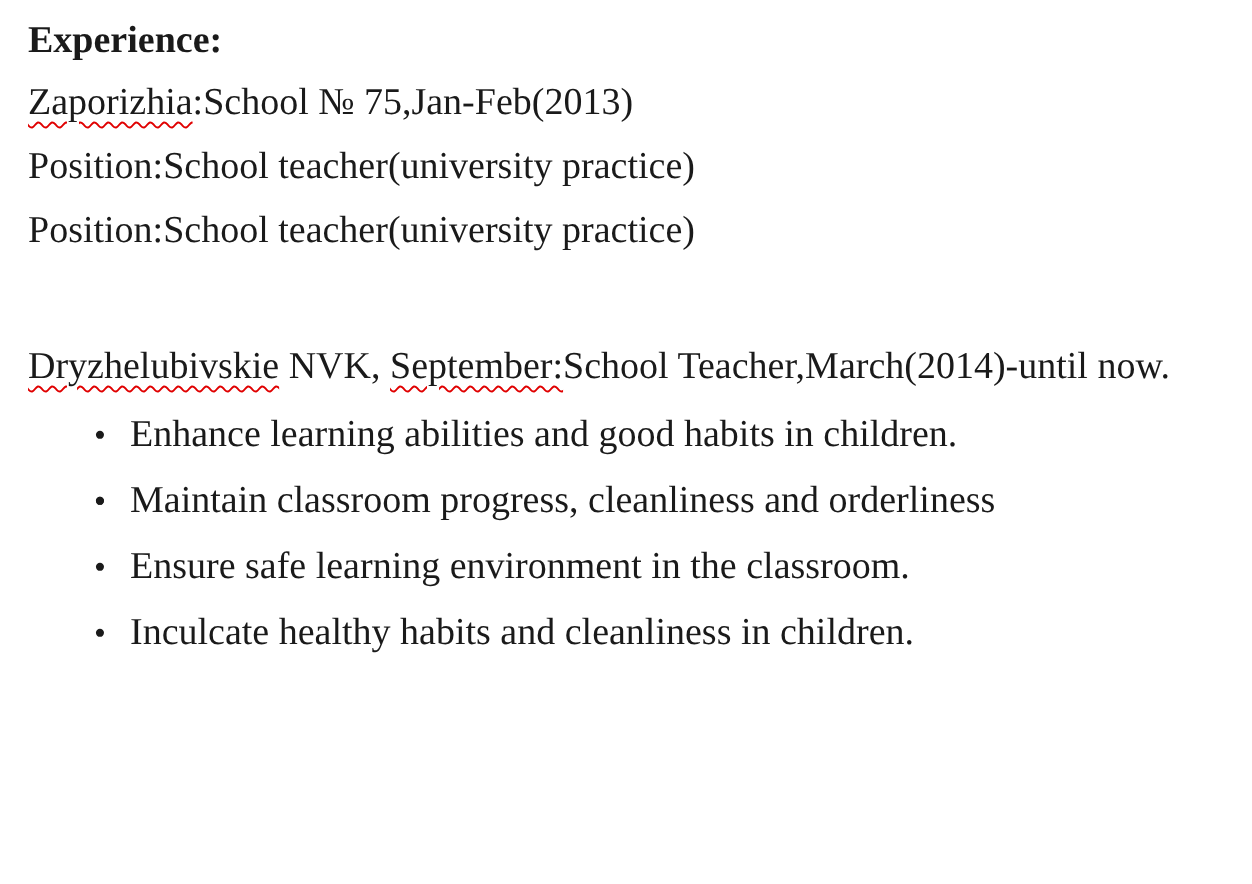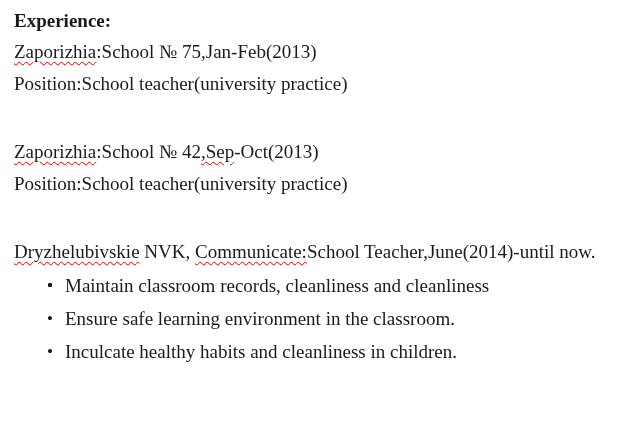--- a/index.html
+++ b/index.html
@@ -49,27 +49,26 @@
 <body>
 
 <div class="doc">
 
   <p class="heading">Experience:</p>
 
   <p class="line"><span class="sp">Zaporizhia</span><span>:School № 75,Jan-Feb(2013)</span></p>
 
   <p class="line">Position:School teacher(university practice)</p>
 
-  <p class="line gap"><span class="sp">Zaporizhia</span><span>:School № 42</span><span class="sp">,Sep</span><span>-Oct(2013)</span></p>
 
   <p class="line">Position:School teacher(university practice)</p>
 
-  <p class="line gap"><span class="sp">Dryzhelubivskie</span><span> NVK, </span><span class="sp">Communicate:</span><span>School Teacher,June(2014)-until now.</span></p>
+  <p class="line gap"><span class="sp">Dryzhelubivskie</span><span> NVK, </span><span class="sp">September:</span><span>School Teacher,March(2014)-until now.</span></p>
 
   <ul class="bullets">
+    <li><span class="dot">•</span><span>Enhance learning abilities and good habits in children.</span></li>
     <li><span class="dot">•</span></li>
-    <li><span class="dot">•</span></li>
-    <li><span class="dot">•</span><span>Maintain classroom records, cleanliness and cleanliness</span></li>
+    <li><span class="dot">•</span><span>Maintain classroom progress, cleanliness and orderliness</span></li>
     <li><span class="dot">•</span><span>Ensure safe learning environment in the classroom.</span></li>
     <li><span class="dot">•</span><span>Inculcate healthy habits and cleanliness in children.</span></li>
   </ul>
 
 </div>
 
 </body></html>

